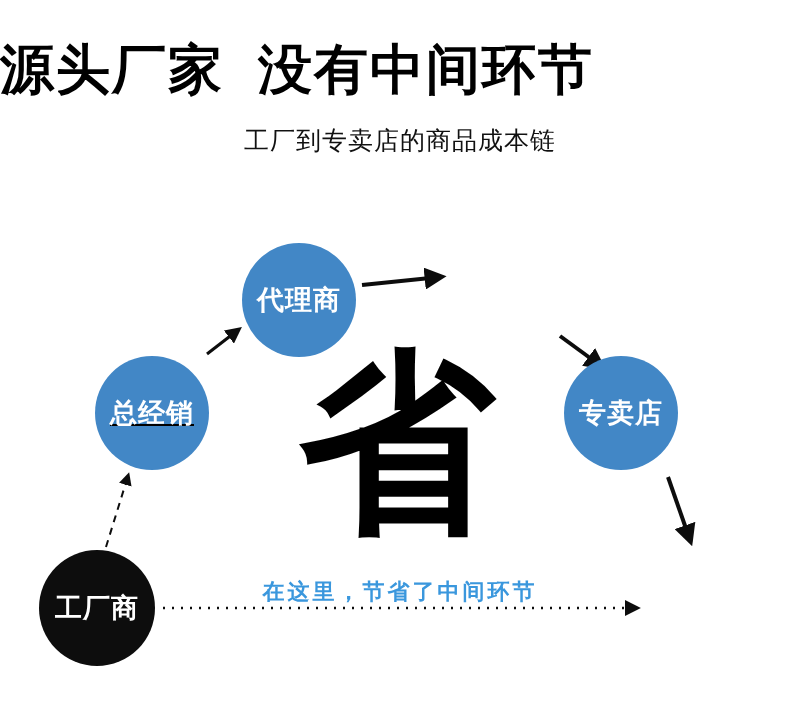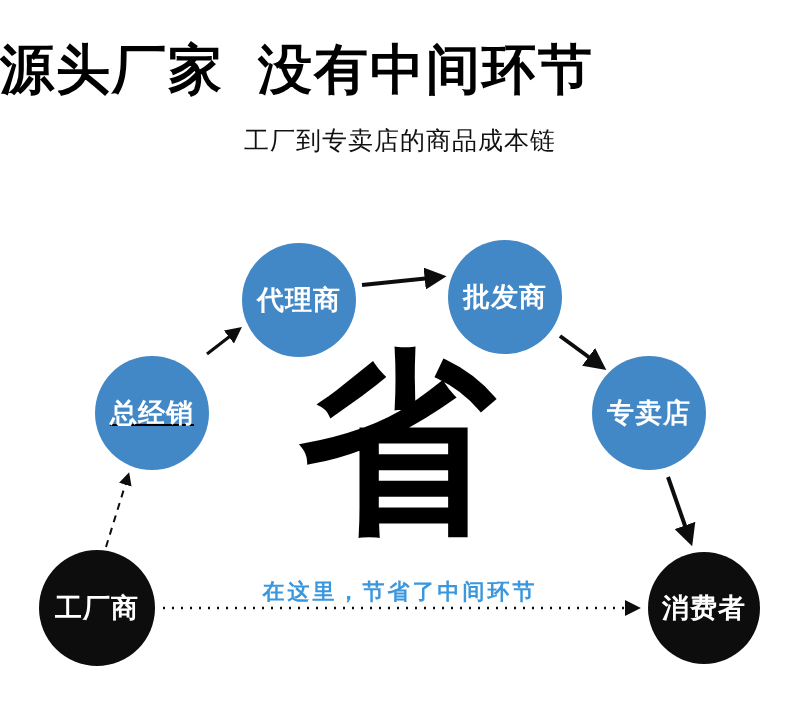--- a/index.html
+++ b/index.html
@@ -127,27 +127,21 @@
   </div>
 
   <div class="node blue" style="left:95px; top:356px; width:114px; height:114px;text-decoration:underline;">
     <span class="label">总经销</span>
   </div>
 
   <div class="node blue" style="left:242px; top:243px; width:114px; height:114px;">
     <span class="label">代理商</span>
   </div>
 
-  <div class="node blue" style="left:448px; top:240px; width:114px; height:114px;">
-    <span class="label">批发商</span>
-  </div>
 
-  <div class="node blue" style="left:592px; top:356px; width:114px; height:114px;">
+  <div class="node blue" style="left:564px; top:356px; width:114px; height:114px;">
     <span class="label">专卖店</span>
   </div>
 
-  <div class="node black" style="left:648px; top:552px; width:112px; height:112px;">
-    <span class="label">消费者</span>
-  </div>
 
   <div class="caption">在这里，节省了中间环节</div>
 
 </div>
 
 </body></html>

